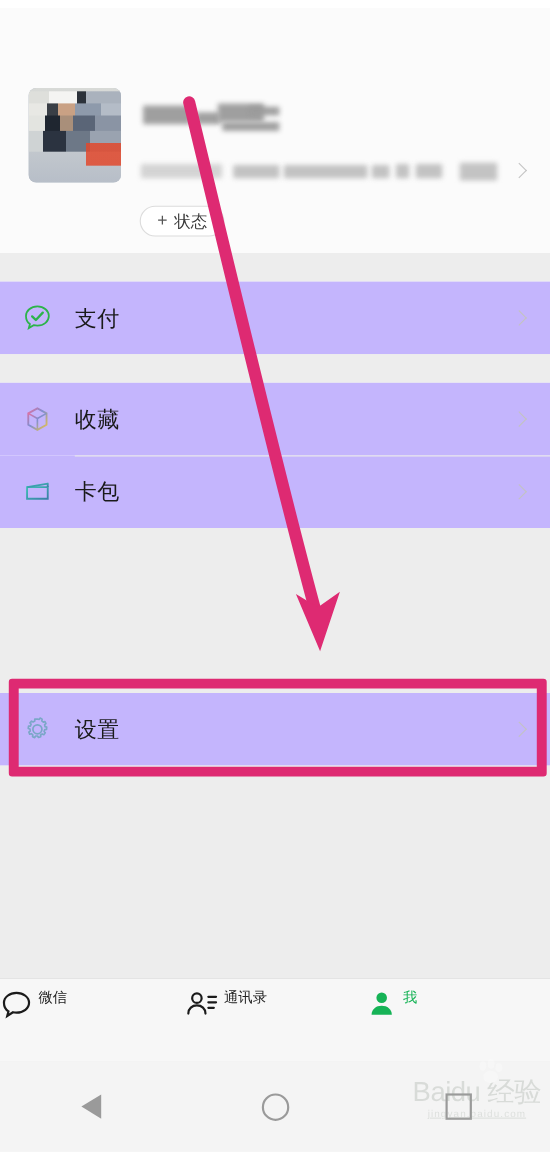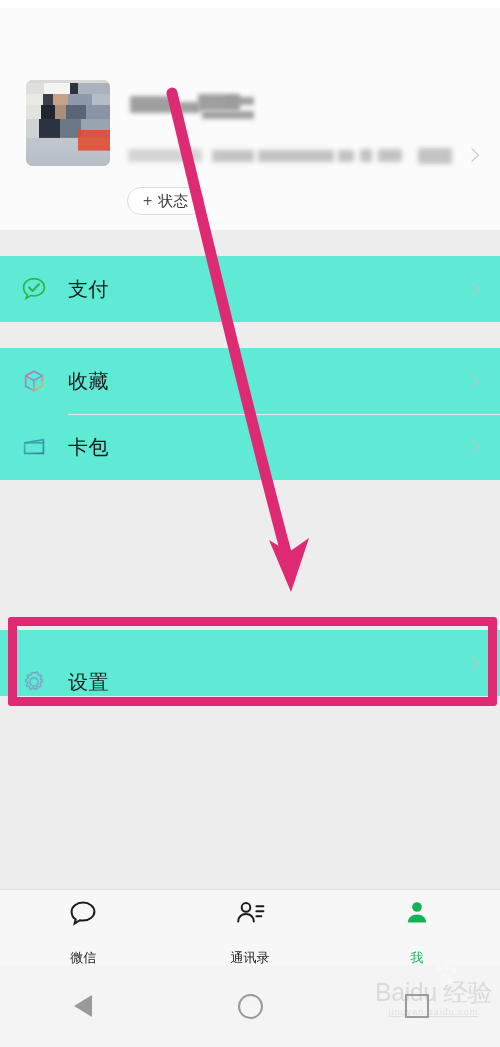--- a/index.html
+++ b/index.html
@@ -130,21 +130,21 @@
   .group {
     background: #ffffff;
     width: 500px;
     box-sizing: border-box;
   }
   .row {
     position: relative;
     height: 66px;
     display: flex;
     align-items: center;
-    background: #5eead4;
+    background: #c4b5fd;
     box-sizing: border-box;
   }
   .row + .row::before {
     content: "";
     position: absolute;
     left: 68px; right: 0; top: 0;
     height: 1px;
     background: #e9e9e9;
   }
   .row .icon-wrap {
@@ -198,23 +198,22 @@
     background: #f7f7f7;
     display: flex;
     align-items: flex-start;
     padding-top: 8px;
     box-sizing: border-box;
     border-top: 1px solid #e4e4e4;
   }
   .tab {
     flex: 1;
     display: flex;
-    flex-direction: column;
-    align-items: center;
-    gap: 21px;
+    flex-direction: row;
+    gap: 5px;
   }
   .tab .tab-ico {
     position: relative;
     height: 30px;
     display: flex;
     align-items: center;
     justify-content: center;
   }
   .tab .tab-label {
     font-size: 13px;
@@ -380,21 +379,21 @@
       </div>
       <span class="label">卡包</span>
       <span class="chev"></span>
     </div>
 
   </div>
 
   <div class="gap" style="position:absolute;left:0;top:612px;height:18px;"></div>
 
   <div class="group" style="position:absolute;left:0;top:630px;">
-    <div class="row" style="height:66px;align-items:flex-end;">
+    <div class="row" style="height:66px;">
       <div class="icon-wrap">
         <svg class="ico" width="28" height="28" viewBox="0 0 28 28">
           <path d="M14 4.6l1.55.42.95-1.3 1.83 1.06-.35 1.56 1.4 1.12 1.5-.55.9 1.9-1.23 1.02.33 1.76 1.6.43-.17 2.1-1.63.2-.64 1.68 1.12 1.2-1.3 1.66-1.5-.66-1.45.98.1 1.62-2.02.62-.9-1.36-1.77.06-.76 1.44-1.96-.8.25-1.6-1.33-1.18-1.55.47-.8-1.95 1.3-.95-.23-1.76-1.6-.55.3-2.08 1.64-.1.74-1.64-1.05-1.26 1.4-1.57 1.45.74 1.5-.9-.02-1.63z" fill="none" stroke="#7ba7c7" stroke-width="1.5" stroke-linejoin="round"></path>
           <circle cx="14" cy="14" r="4.1" fill="none" stroke="#7ba7c7" stroke-width="1.6"></circle>
         </svg>
       </div>
       <span class="label">设置</span>
       <span class="chev"></span>
     </div>
   </div>

